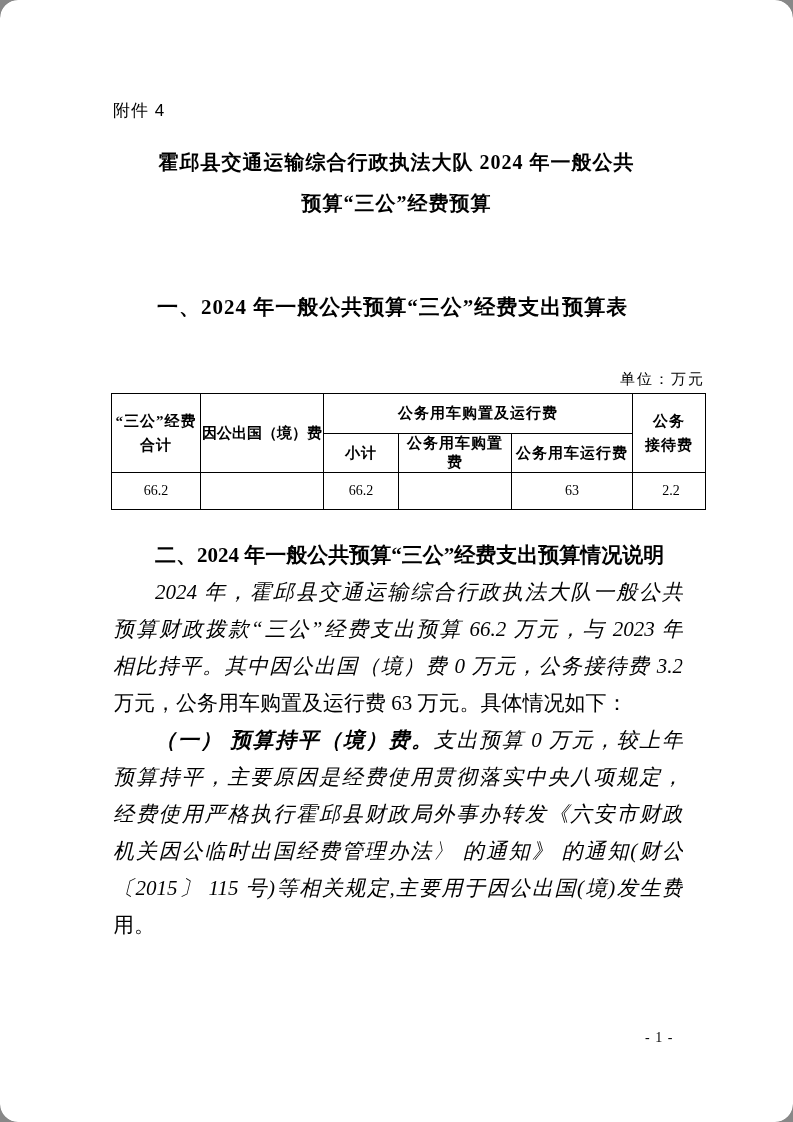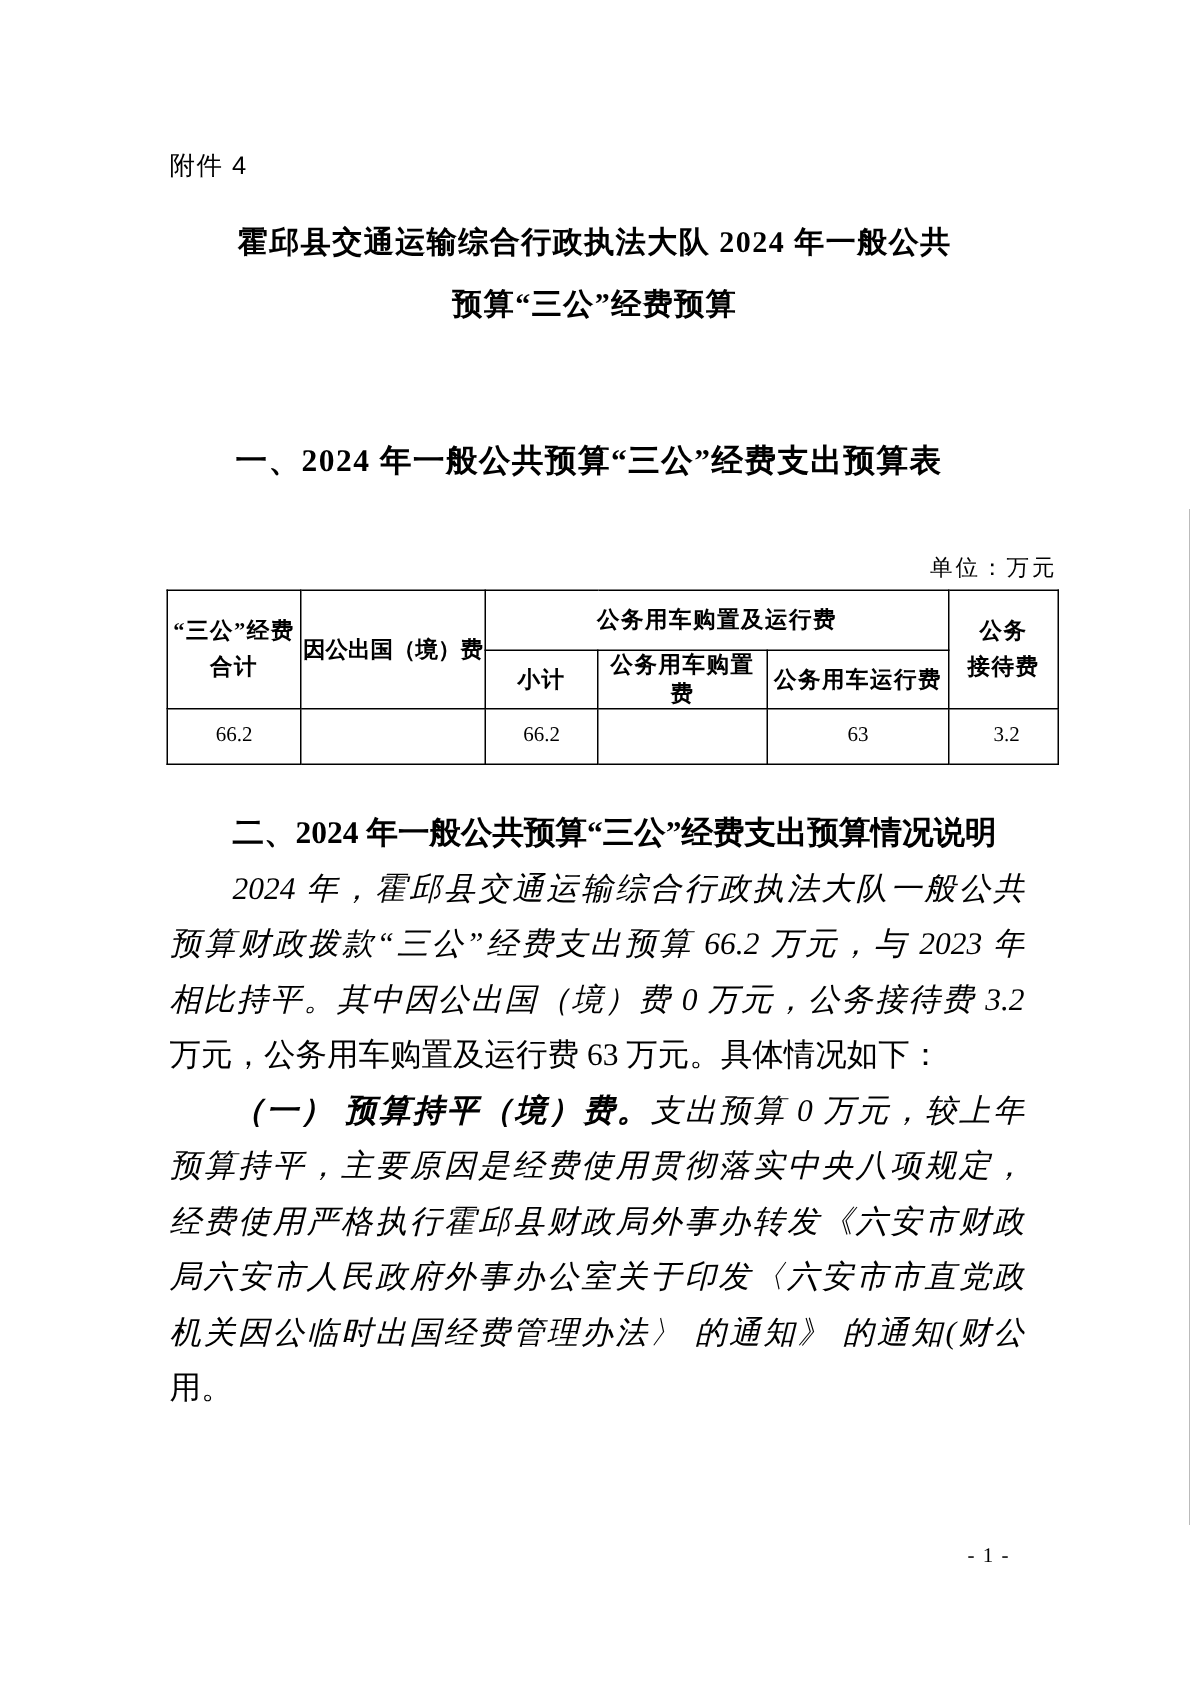--- a/index.html
+++ b/index.html
@@ -1,15 +1,15 @@
 <!DOCTYPE html>
 <html><head>
 <meta charset="utf-8">
 <style>
-  * { margin:0; padding:0; box-sizing:border-box; }
+  * { margin:0; padding:0; box-sizing:border-box;border-radius:18px; }
   html,body { background:#888; }
   .page {
     position:relative;
     width:793px; height:1122px;
     margin:0 auto;
     background:#ffffff;
     color:#000;
     font-family:"Liberation Serif","DejaVu Serif",serif;
     overflow:hidden;
   }
@@ -106,36 +106,36 @@
         <th>小计</th>
         <th>公务用车购置费</th>
         <th>公务用车运行费</th>
       </tr>
       <tr class="d">
         <td>66.2</td>
         <td></td>
         <td>66.2</td>
         <td></td>
         <td>63</td>
-        <td class="leftval">3.2</td>
+        <td class="leftval">2.2</td>
       </tr>
     </tbody>
   </table>
 
   <div class="body-text">
     <div class="bline hd ind">二、2024 年一般公共预算“三公”经费支出预算情况说明</div>
     <div class="bline j ind">2024 年，霍邱县交通运输综合行政执法大队一般公共</div>
     <div class="bline j">预算财政拨款“三公”经费支出预算 66.2 万元，与 2023 年</div>
     <div class="bline j">相比持平。其中因公出国（境）费 0 万元，公务接待费 3.2</div>
     <div class="bline">万元，公务用车购置及运行费 63 万元。具体情况如下：</div>
     <div class="bline j ind">
       <span class="bld">（一） 预算持平（境）费。</span><span>支出预算 0 万元，较上年</span>
     </div>
     <div class="bline j">预算持平，主要原因是经费使用贯彻落实中央八项规定，</div>
     <div class="bline j">经费使用严格执行霍邱县财政局外事办转发《六安市财政</div>
-    <div class="bline j">局六安市人民政府外事办公室关于印发〈六安市市直党政</div>
     <div class="bline j">机关因公临时出国经费管理办法〉 的通知》 的通知(财公</div>
+    <div class="bline j">〔2015〕 115 号)等相关规定,主要用于因公出国(境)发生费</div>
     <div class="bline">用。</div>
   </div>
 
   <div class="page-number">- 1 -</div>
 
 </div>
 
 </body></html>

